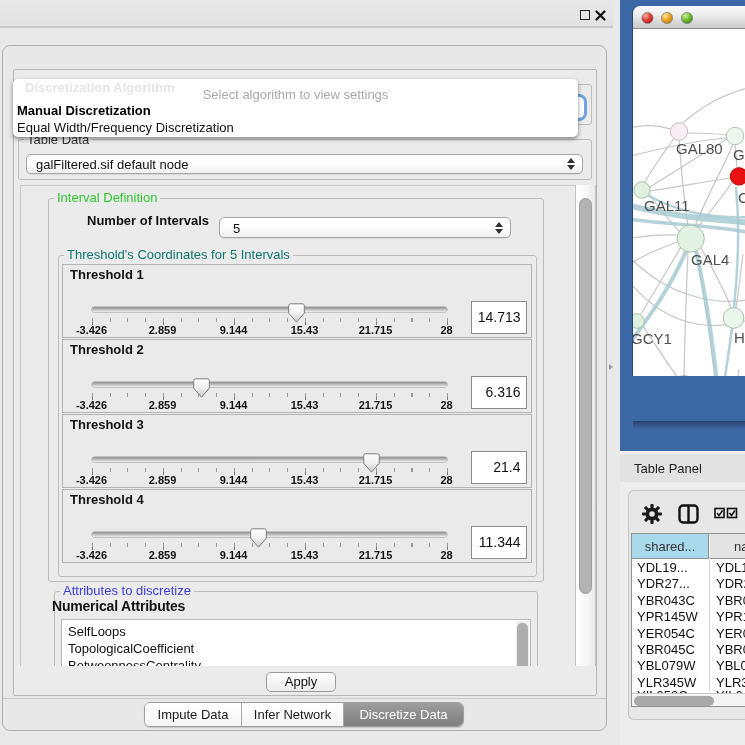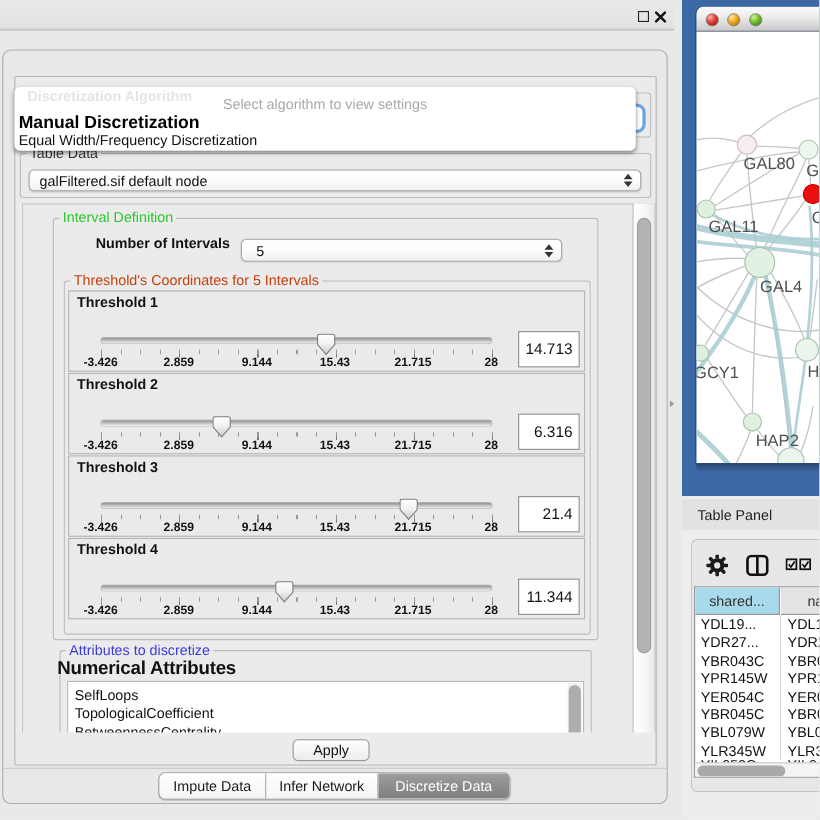--- a/index.html
+++ b/index.html
@@ -57,21 +57,21 @@
 <div class="abs gtitle" style="left:33px;top:5px;color:#2fc62f;">Interval Definition</div>
 <div class="abs bold" style="left:66px;top:27px;font-size:13px;color:#111;">Number of Intervals</div>
 <div class="abs combo" style="left:198px;top:31px;width:292px;height:21px;">
   <span style="position:absolute;left:13px;top:3px;font-size:13px;color:#111;">5</span>
   <span class="carets">
           <span class="cu"></span>
           <span class="cd"></span>
         </span>
 </div>
 <div class="abs grp" style="left:37px;top:69px;width:479px;height:322px;"></div>
-<div class="abs gtitle" style="left:43px;top:62px;color:#c2410c;">Threshold's Coordinates for 5 Intervals</div>
+<div class="abs gtitle" style="left:43px;top:62px;color:#0f766e;">Threshold's Coordinates for 5 Intervals</div>
 
 <div class="tp" style="top:78px;height:74px;">
 <div class="tt">Threshold 1</div>
 <div class="track" style="top:42.0px;"></div>
 <div class="tickmaj" style="top:53.0px;"></div>
 <div class="tickmin" style="top:53.0px;"></div>
 <span class="tlab" style="left:28.5px;top:59.0px;">-3.426</span>
 <span class="tlab" style="left:99.5px;top:59.0px;">2.859</span>
 <span class="tlab" style="left:170.5px;top:59.0px;">9.144</span>
 <span class="tlab" style="left:241.5px;top:59.0px;">15.43</span>
@@ -126,21 +126,21 @@
 <span class="tlab" style="left:312.5px;top:59.0px;">21.715</span>
 <span class="tlab" style="left:383.5px;top:59.0px;">28</span>
 <svg class="abs" style="left:186.8px;top:37.5px;" width="18" height="21" viewBox="0 0 18 21">
           <path d="M2.5,0.8 h12 a1.8,1.8 0 0 1 1.8,1.8 v7.6 l-7.8,9 l-7.8,-9 v-7.6 a1.8,1.8 0 0 1 1.8,-1.8 z" fill="url(#thumbg)" stroke="#7d7d7d" stroke-width="1"></path>
         </svg>
 <div class="vbox" style="top:35.5px;">11.344</div>
 </div>
 
 <div class="abs grp" style="left:33px;top:405px;width:484px;height:120px;"></div>
 <div class="abs gtitle" style="left:39px;top:398px;color:#3c3cd9;">Attributes to discretize</div>
-<div class="abs bold" style="left:31px;top:412px;font-size:17px;letter-spacing:-0.2px;color:#111;">Numerical Attributes</div>
+<div class="abs bold" style="left:31px;top:412px;font-size:14px;letter-spacing:-0.2px;color:#111;">Numerical Attributes</div>
 <div class="abs" style="left:40px;top:433px;width:470px;height:70px;background:#fff;border:1px solid #b9b9b9;">
   <div style="position:absolute;left:6px;top:4px;font-size:13px;color:#111;">SelfLoops</div>
   <div style="position:absolute;left:6px;top:21px;font-size:13px;color:#111;">TopologicalCoefficient</div>
   <div style="position:absolute;left:6px;top:38px;font-size:13px;color:#111;">BetweennessCentrality</div>
   <div style="position:absolute;right:1px;top:1px;width:13px;height:68px;background:#f0f0f0;"></div>
   <div style="position:absolute;right:2px;top:3px;width:11px;height:62px;background:#adadad;border-radius:5px;"></div>
 </div>
 
 </div>
 
@@ -151,27 +151,27 @@
 
 <div class="abs" style="left:144px;top:702px;width:320px;height:25px;display:flex;border:1px solid #9f9f9f;border-radius:6px;overflow:hidden;background:#fff;box-shadow:0 1px 1px rgba(0,0,0,0.15);">
  <div class="tab" style="width:96px;border-left:none;">Impute Data</div>
  <div class="tab" style="width:102px;">Infer Network</div>
  <div class="tab tabsel" style="width:120px;">Discretize Data</div>
 </div>
 
 <div class="abs" style="left:13px;top:79px;width:565px;height:58px;background:#fff;border-radius:5px;box-shadow:0 2px 4px rgba(0,0,0,0.45);"></div>
 <div class="abs" style="left:13px;top:87px;width:565px;text-align:center;font-size:13px;color:#a9a9a9;">Select algorithm to view settings</div>
 <div class="abs bold" style="left:25px;top:80px;font-size:13px;color:#e5e5e5;">Discretization Algorithm</div>
-<div class="abs bold" style="left:17px;top:103px;font-size:16px;color:#000;">Manual Discretization</div>
+<div class="abs bold" style="left:17px;top:103px;font-size:13px;color:#000;">Manual Discretization</div>
 <div class="abs" style="left:17px;top:120px;font-size:13px;color:#111;">Equal Width/Frequency Discretization</div>
 
 <div class="abs" style="left:609px;top:364px;width:0;height:0;border-top:3.5px solid transparent;border-bottom:3.5px solid transparent;border-left:4.5px solid #9a9a9a;"></div>
 <div class="abs" style="left:620px;top:0;width:125px;height:451px;background:#3c68a5;"></div>
 
-<div class="abs" style="left:633px;top:6px;width:112px;height:415px;border-top-left-radius:7px;overflow:hidden;box-shadow:-1px 0 0 rgba(0,0,0,0.3);">
+<div class="abs" style="left:633px;top:6px;width:112px;height:370px;border-top-left-radius:7px;overflow:hidden;box-shadow:-1px 0 0 rgba(0,0,0,0.3);">
  <div style="height:23px;background:linear-gradient(180deg,#fafafa,#ededed 40%,#c9c9c9);border-bottom:1px solid #8e8e8e;position:relative;">
   <svg width="112" height="23">
    <defs>
     <radialGradient id="rg" cx="0.35" cy="0.3" r="0.8">
               <stop offset="0" stop-color="#ffb3ad"></stop>
               <stop offset="0.5" stop-color="#e23b32"></stop>
               <stop offset="1" stop-color="#9f1a12"></stop>
             </radialGradient>
     <radialGradient id="yg" cx="0.35" cy="0.3" r="0.8">
               <stop offset="0" stop-color="#ffe9a8"></stop>

